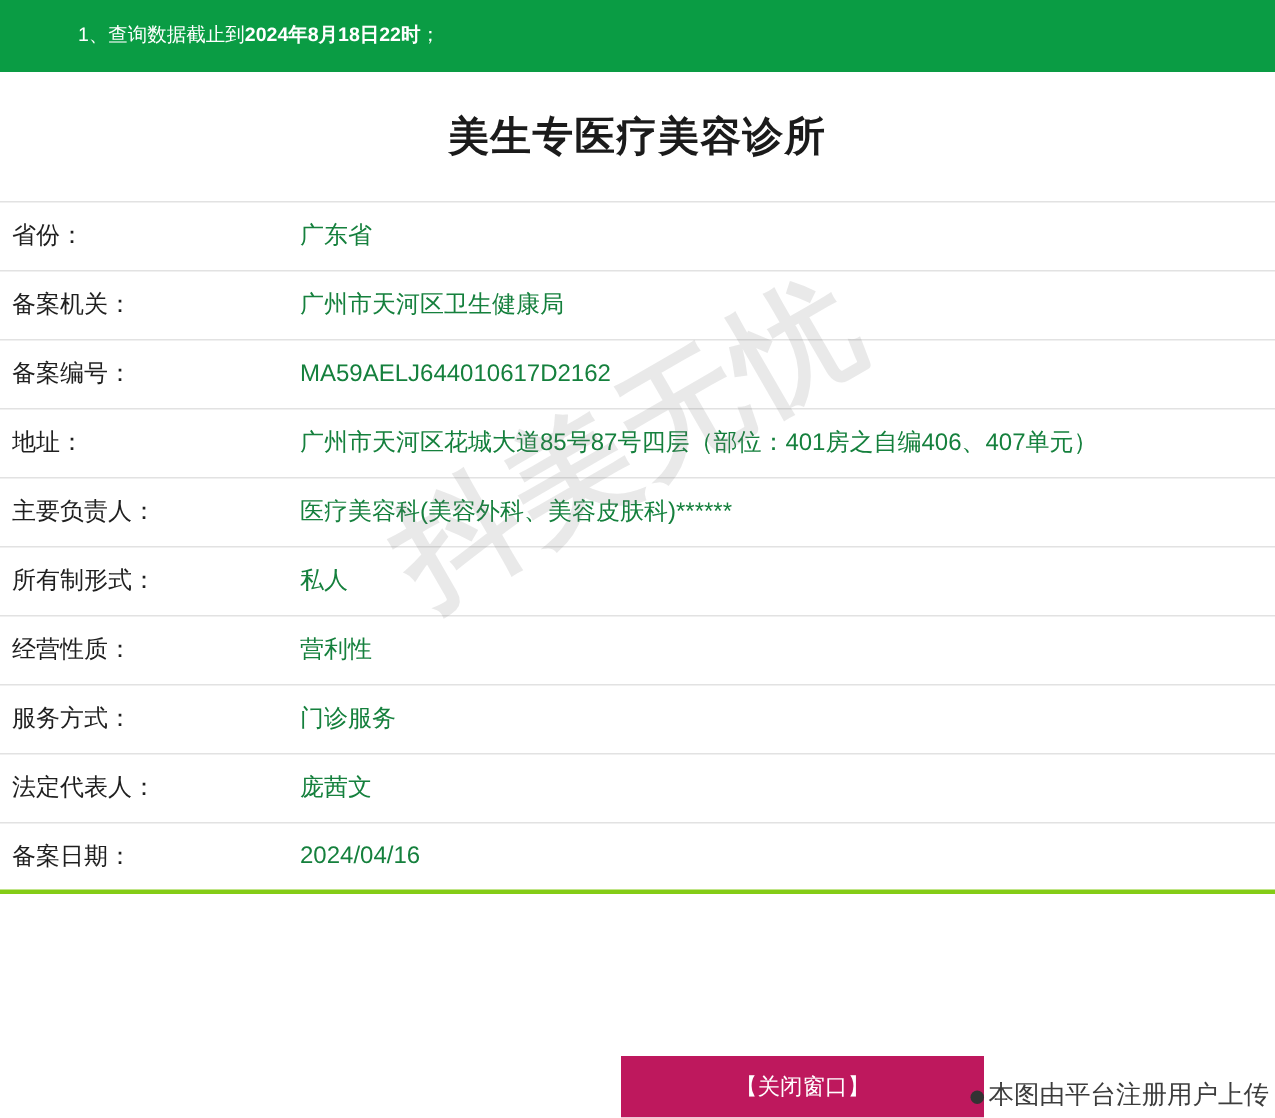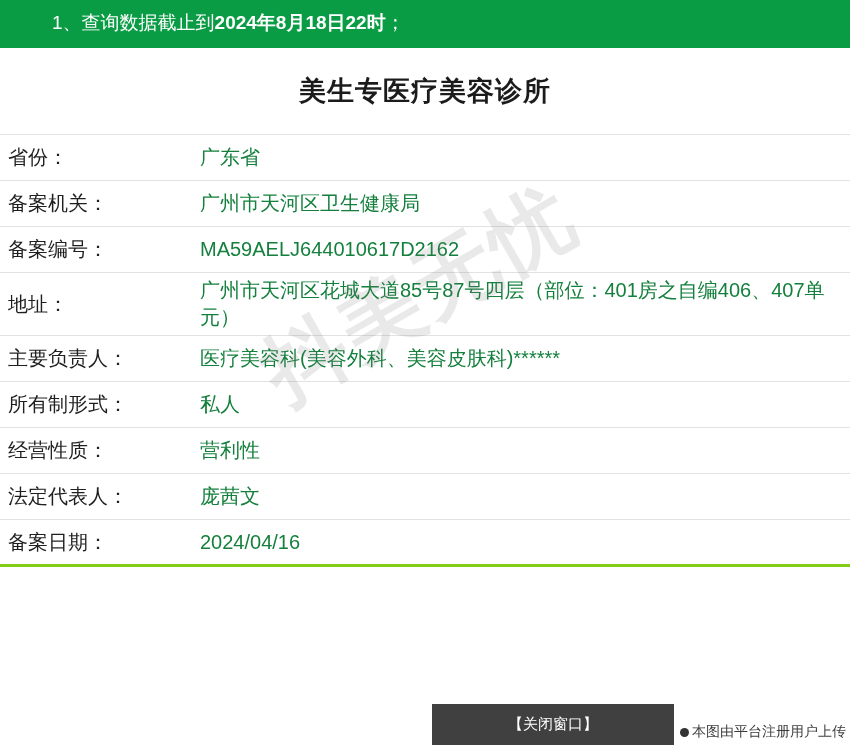--- a/index.html
+++ b/index.html
@@ -14,21 +14,21 @@
     font-family: "Liberation Sans", sans-serif;
     overflow: hidden;
     position: relative;
   }
 
   
   .notice {
     background: #0a9c44;
     color: #ffffff;
     padding: 10px 0 12px 0;
-    font-size: 19px;
+    font-size: 13px;
     line-height: 26px;
   }
   .notice-line {
     padding-left: 52px;
     white-space: nowrap;
   }
   .notice-line .bold {
     font-weight: bold;
   }
 
@@ -54,21 +54,21 @@
     table-layout: fixed;
   }
   .info-table tr {
     border-top: 1px solid #e2e2e2;
   }
   .info-table tr:last-child {
     border-bottom: 3px solid #84cc16;
   }
   .info-table td {
     height: 46px;
-    font-size: 20px;
+    font-size: 16px;
     color: #2b2b2b;
     vertical-align: middle;
     padding: 4px 15px;
     margin-top: 36px;
   }
   td.label {
     width: 196px;
     padding-left: 8px;
     color: #1f1f1f;
   }
@@ -80,25 +80,25 @@
   
   .footer {
     position: absolute;
     left: 0;
     bottom: 0;
     width: 850px;
     height: 47px;
   }
   .close-btn {
     position: absolute;
-    left: 432px;
+    left: 414px;
     top: 6px;
     width: 242px;
     height: 41px;
-    background: #404040;
+    background: #be185d;
     color: #ffffff;
     font-size: 15px;
     border: none;
     display: flex;
     align-items: center;
     justify-content: center;
     cursor: pointer;
     font-family: "Liberation Sans", sans-serif;
   }
 
@@ -112,21 +112,21 @@
     color: rgba(120,120,120,0.16);
     transform: rotate(-30deg);
     white-space: nowrap;
     pointer-events: none;
     letter-spacing: 4px;
   }
   .wm-corner {
     position: absolute;
     right: 4px;
     bottom: 4px;
-    font-size: 14px;
+    font-size: 17px;
     color: #3c3c3c;
     white-space: nowrap;
     pointer-events: none;
     margin-top: 20px;
   }
   .wm-corner .dot {
     display: inline-block;
     width: 9px;
     height: 9px;
     border-radius: 50%;
@@ -172,20 +172,24 @@
     </tr>
     <tr>
       <td class="label">所有制形式：</td>
       <td class="value">私人</td>
     </tr>
     <tr>
       <td class="label">经营性质：</td>
       <td class="value">营利性</td>
     </tr>
     <tr>
+      <td class="label">服务方式：</td>
+      <td class="value">门诊服务</td>
+    </tr>
+    <tr>
       <td class="label">法定代表人：</td>
       <td class="value">庞茜文</td>
     </tr>
     <tr>
       <td class="label">备案日期：</td>
       <td class="value">2024/04/16</td>
     </tr>
   </tbody>
 </table>
 

